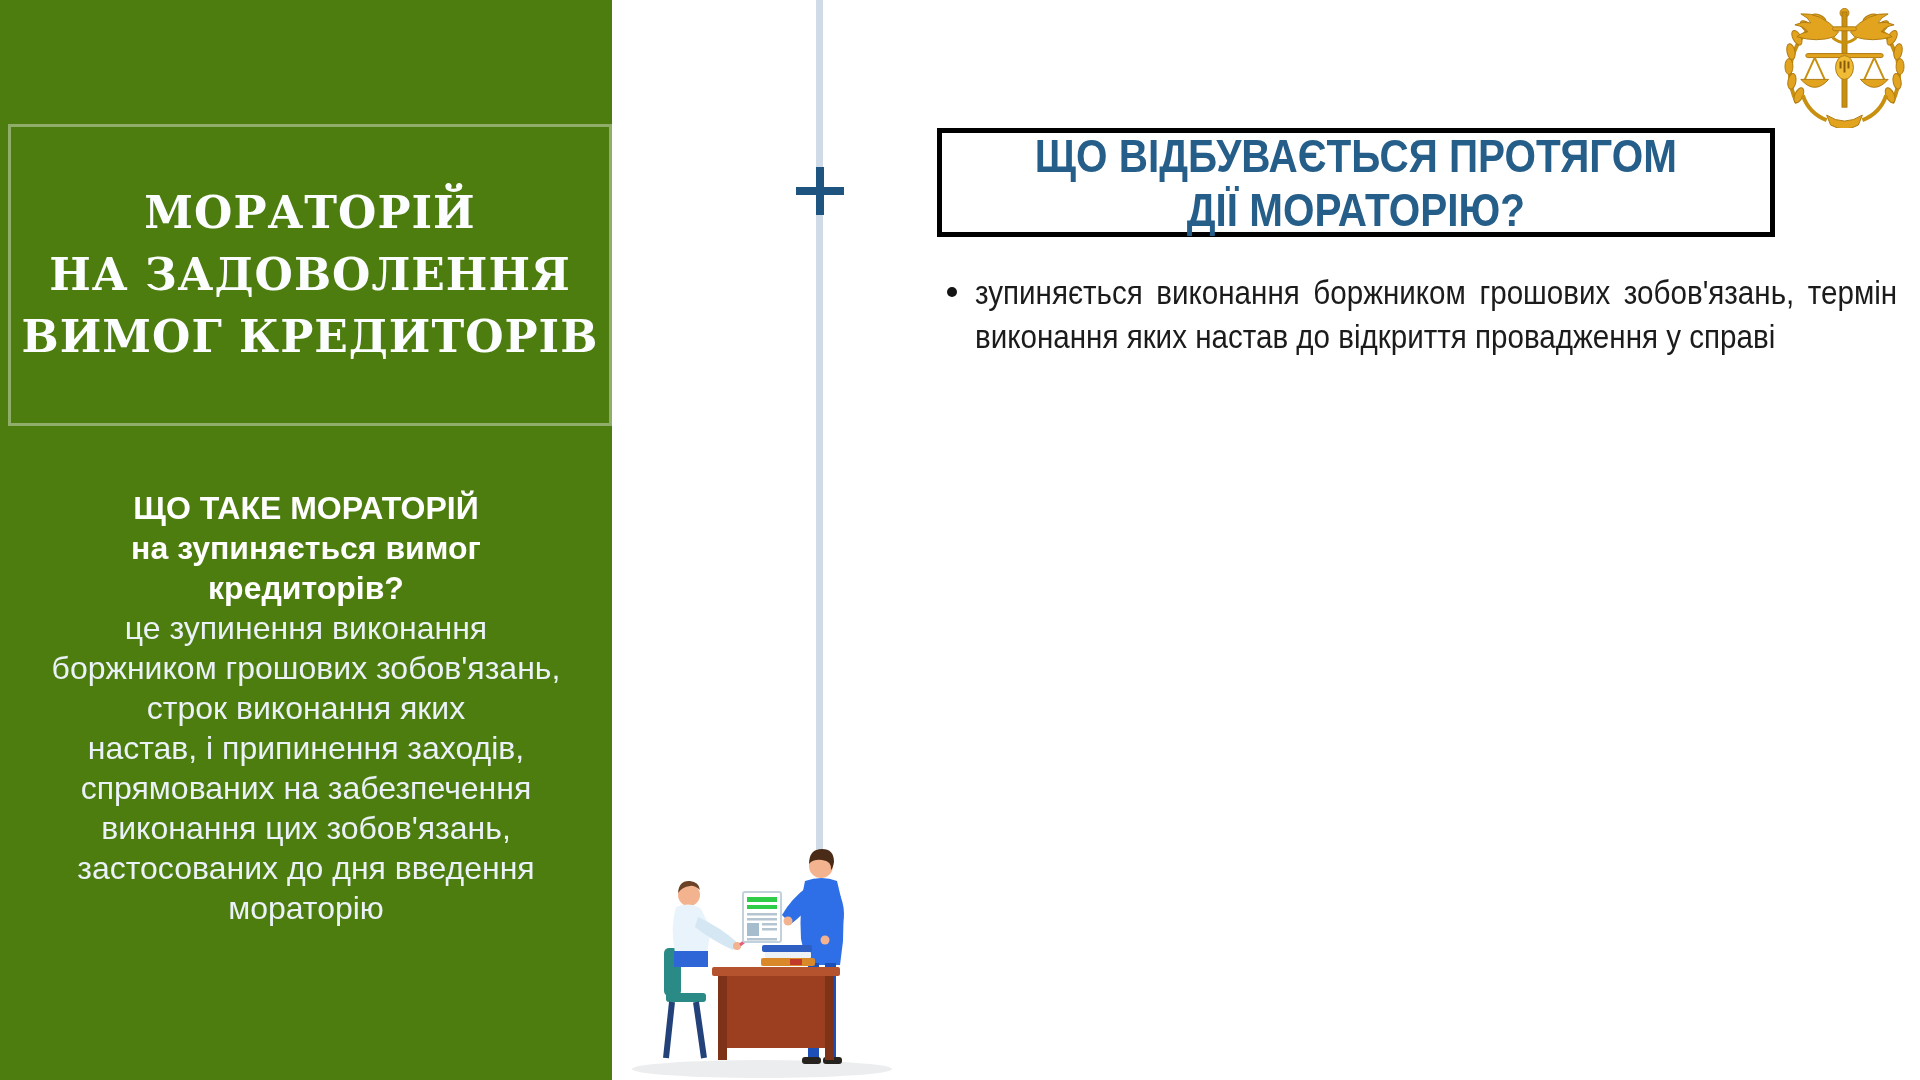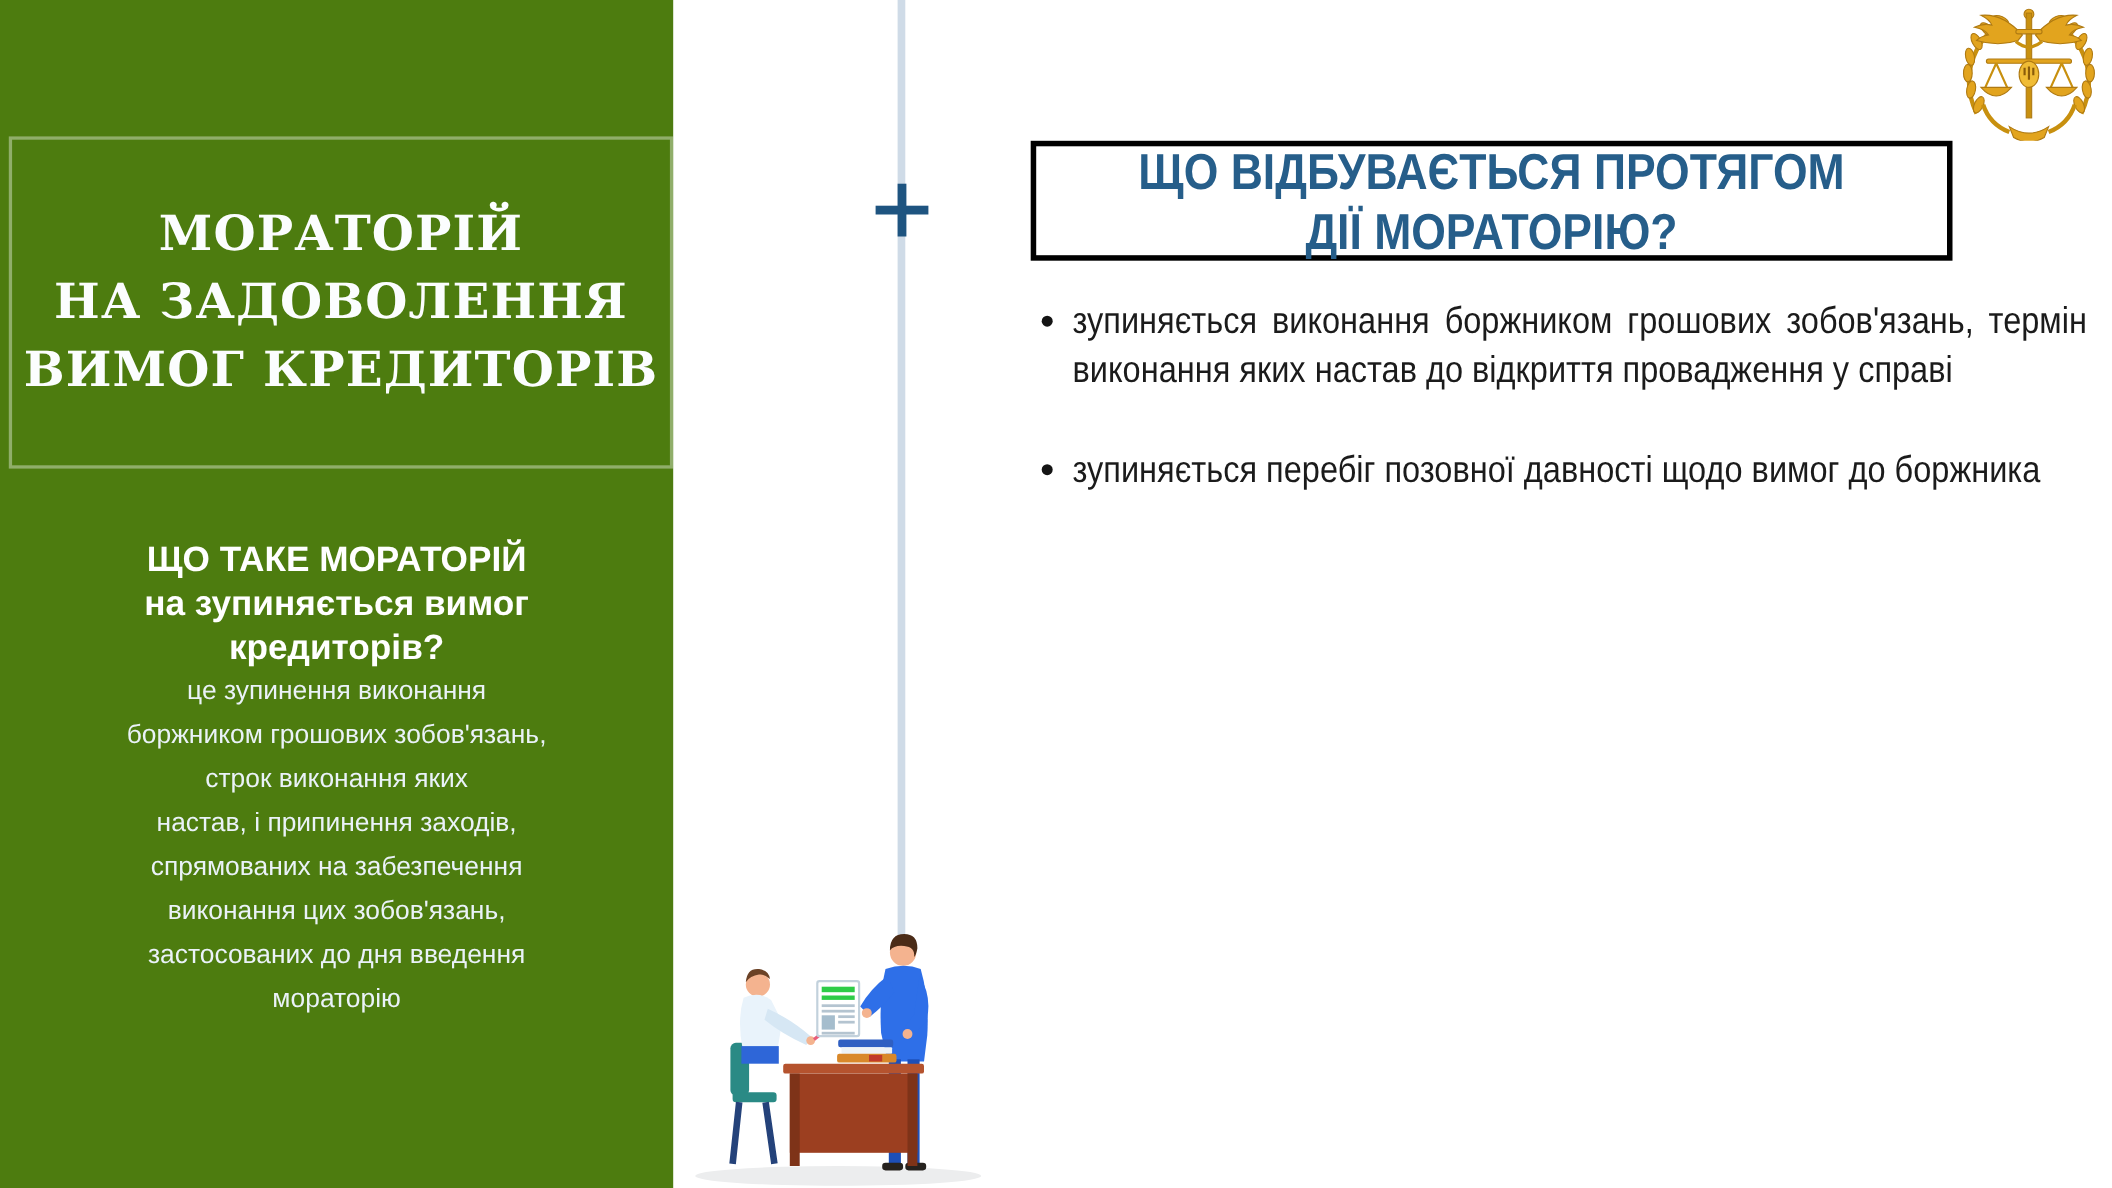--- a/index.html
+++ b/index.html
@@ -10,21 +10,21 @@
   .left-panel{position:absolute;left:0;top:0;width:612px;height:1080px;background:#4d7c0f;}
   .title-box{position:absolute;left:8px;top:124px;right:0;height:296px;
              border:3px solid rgba(255,255,255,.38);
              display:flex;align-items:center;justify-content:center;}
   .slide-title{margin:0;font-family:"DejaVu Serif","Liberation Serif",serif;
                font-weight:700;font-size:44px;line-height:62px;letter-spacing:1px;
                color:#FBFDFE;text-align:center;white-space:pre-line;}
   .left-text{position:absolute;left:10px;right:10px;top:488px;text-align:center;}
   .definition-question{margin:0;font-weight:700;font-size:32px;line-height:40px;
                        color:#FFFFFF;white-space:pre-line;}
-  .definition-text{margin:0;font-weight:400;font-size:24px;line-height:40px;
+  .definition-text{margin:0;font-weight:400;font-size:32px;line-height:40px;
                    color:#EAF2F8;white-space:pre-line;}
 
   
   .divider-line{position:absolute;left:816px;top:0;width:7px;height:851px;background:#CFDBE7;}
   .plus{position:absolute;left:796px;top:167px;width:48px;height:48px;}
   .plus .h{position:absolute;left:0;top:20px;width:48px;height:8px;background:#1E5480;}
   .plus .v{position:absolute;left:20px;top:0;width:8px;height:48px;background:#1E5480;}
 
   
   .header-box{position:absolute;left:927px;top:128px;width:838px;height:109px;
@@ -80,23 +80,20 @@
   </div>
 
   <div class="header-box">
     <h2 class="section-header">ЩО ВІДБУВАЄТЬСЯ ПРОТЯГОМ
 ДІЇ МОРАТОРІЮ?</h2>
   </div>
 
   <ul class="bullets" id="bullet-list">
       <li>
         <span class="btext">зупиняється виконання боржником грошових зобов'язань, термін виконання яких настав до відкриття провадження у справі</span>
-      </li>
-      <li>
-        <span class="btext">зупиняється перебіг позовної давності щодо вимог до боржника</span>
       </li>
     </ul>
 
   <svg class="emblem" viewBox="0 0 140 125">
     <g fill="#E2A41E" stroke="#AF7A12" stroke-width="1">
 
       <path d="M22 100 Q8 70 22 42 Q30 26 46 16" fill="none" stroke="#C8900F" stroke-width="4"></path>
       <ellipse cx="24" cy="92" rx="4" ry="8" transform="rotate(25 24 92)"></ellipse>
       <ellipse cx="17" cy="78" rx="4" ry="8" transform="rotate(10 17 78)"></ellipse>
       <ellipse cx="14" cy="63" rx="4" ry="8"></ellipse>

